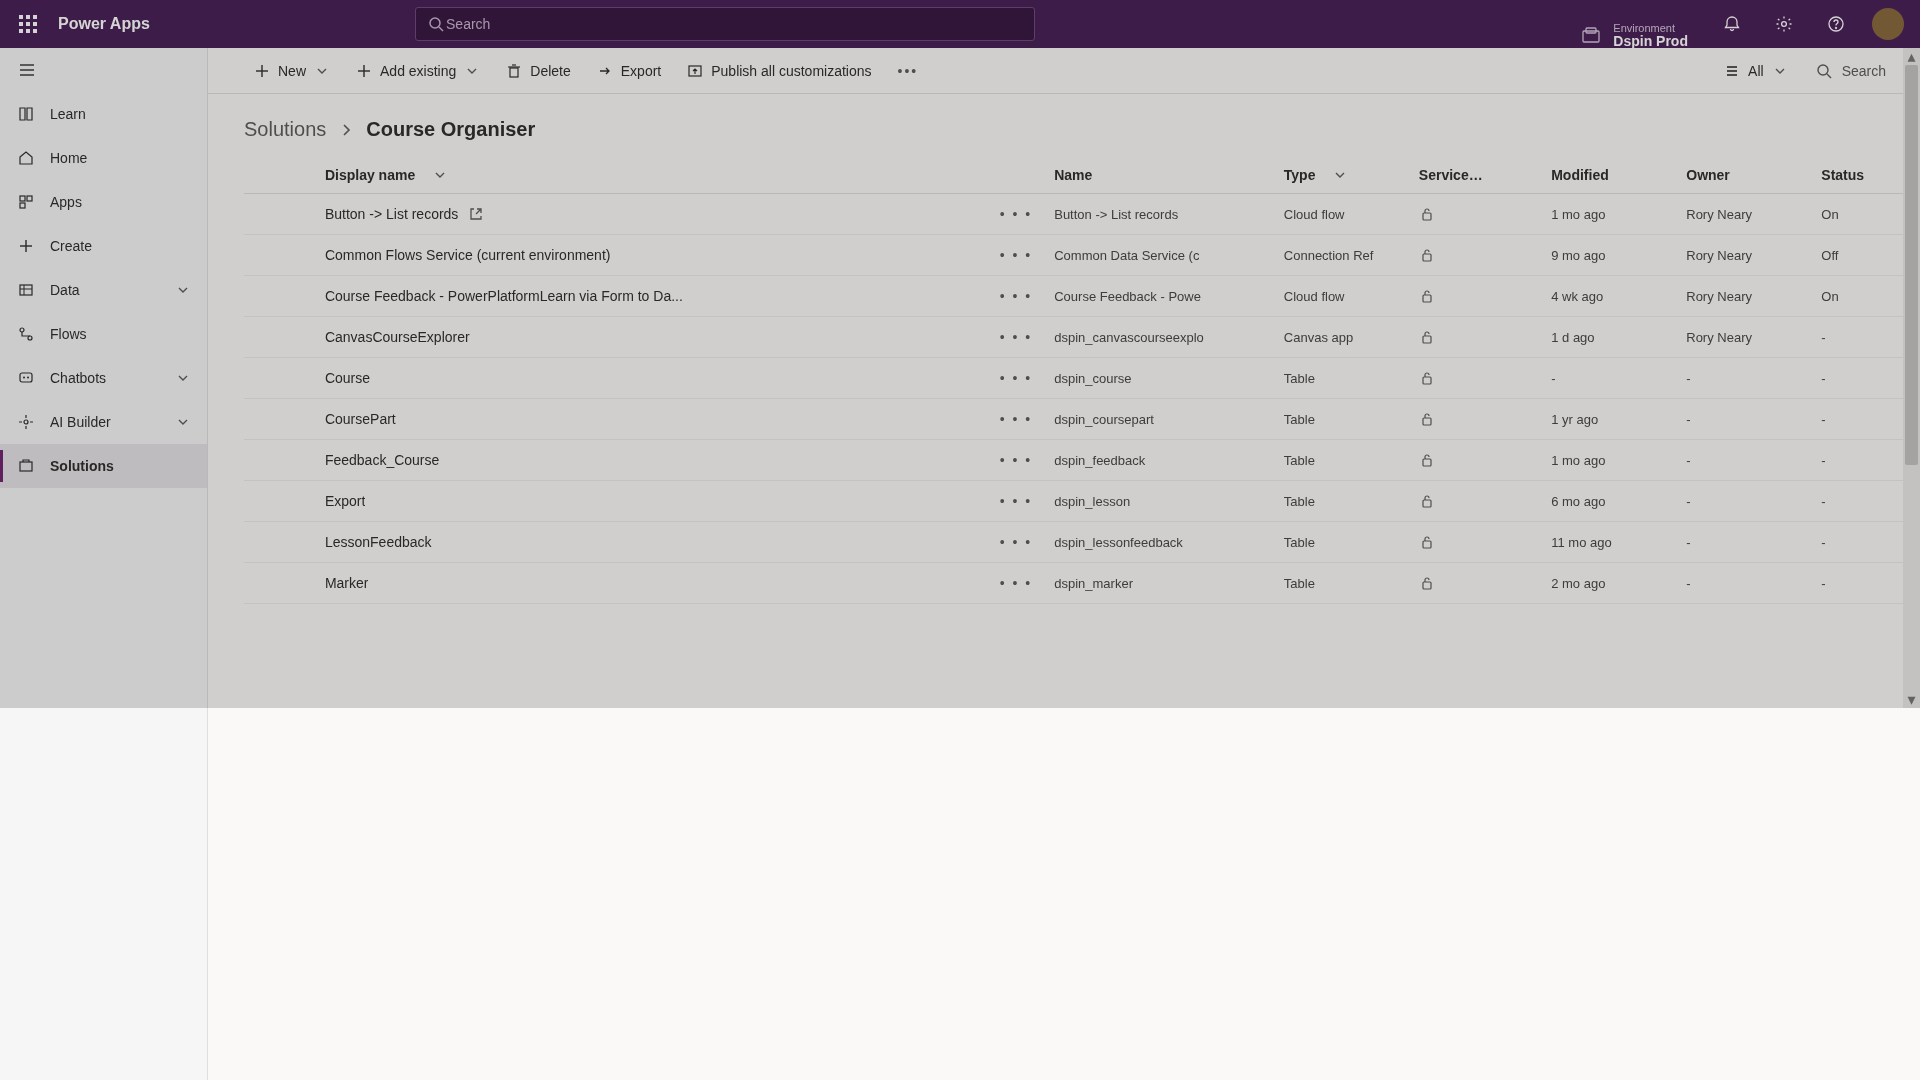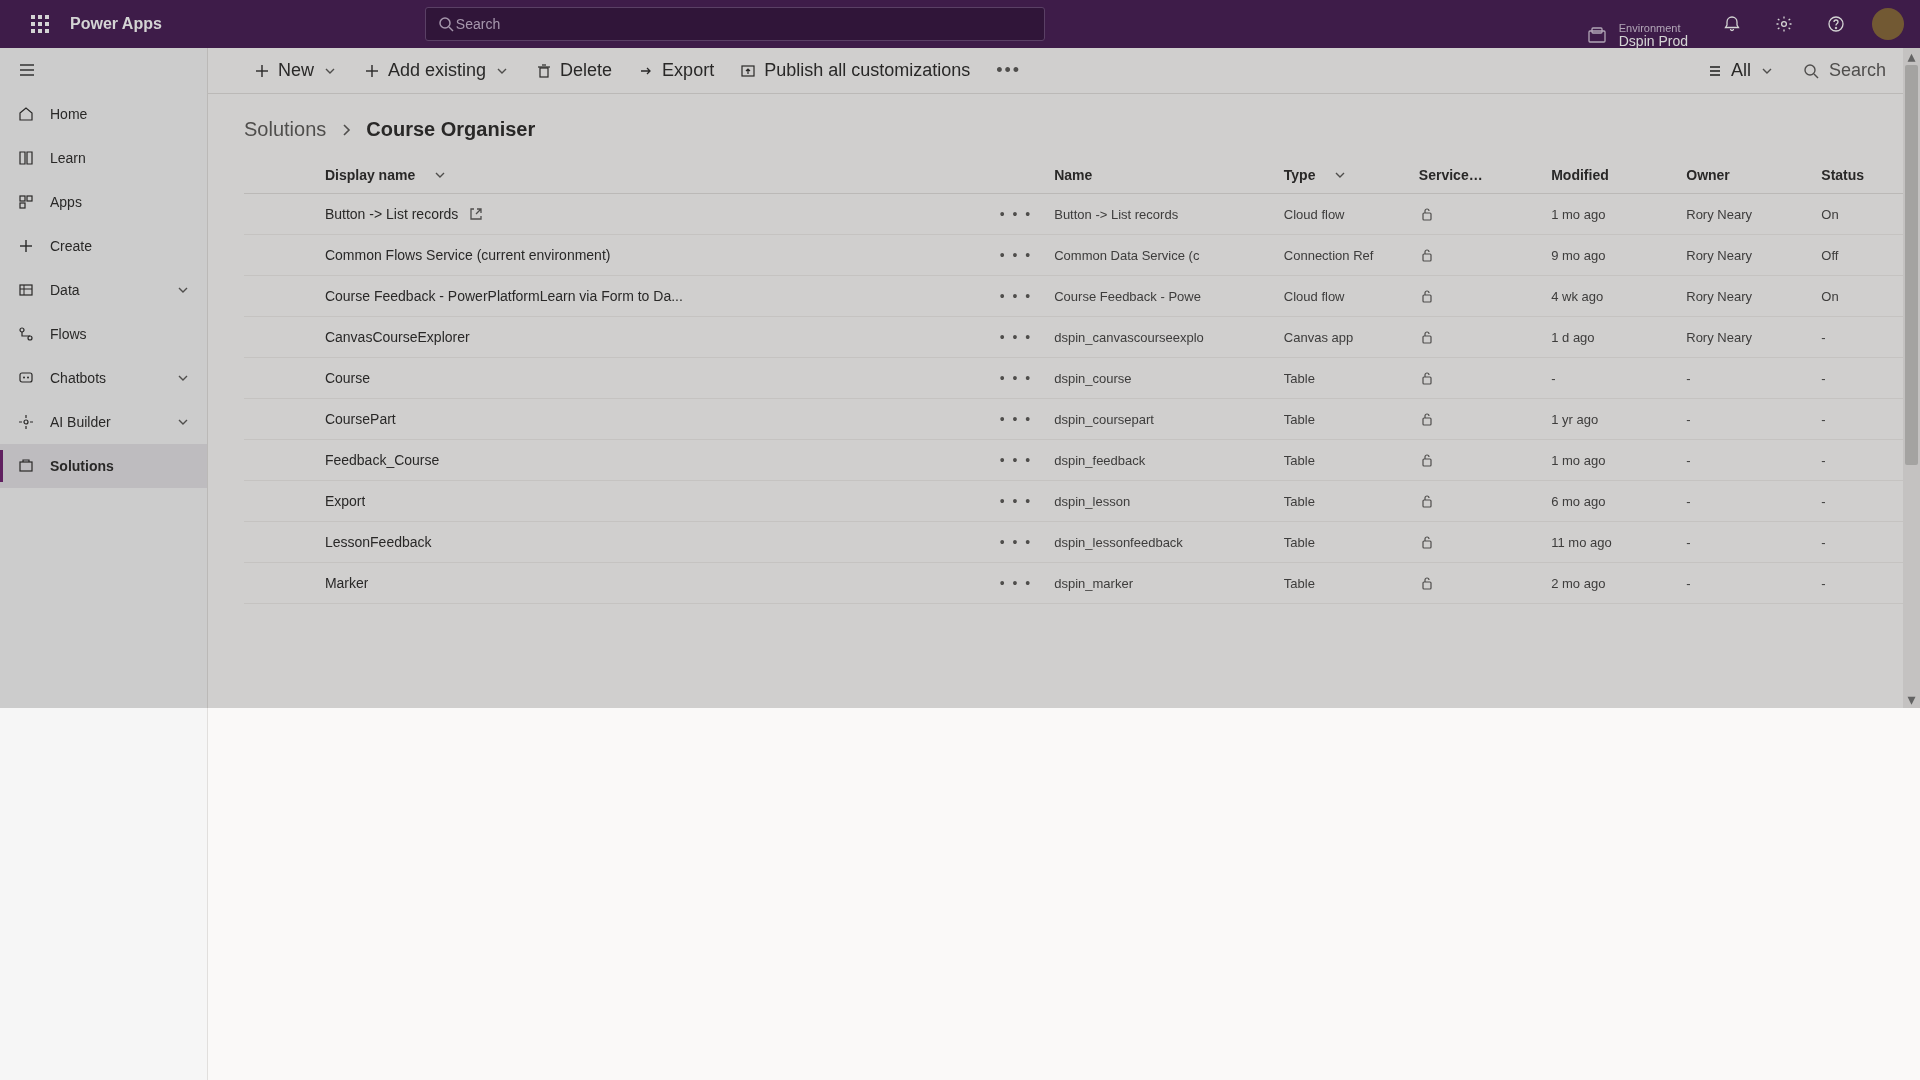--- a/index.html
+++ b/index.html
@@ -27,21 +27,21 @@
     position:relative;
   }
 
   
   .topbar {
     height:48px;
     background:var(--topbar-bg);
     color:var(--topbar-text);
     display:flex;
     align-items:center;
-    padding:0 8px 0 16px;
+    padding:0 8px 0 4px;
   }
   .waffle {
     width:48px; height:48px; display:flex; align-items:center; justify-content:center;
   }
   .waffle-grid {
     display:grid; grid-template-columns:repeat(3,4px); grid-template-rows:repeat(3,4px); gap:3px;
   }
   .waffle-grid span { width:4px; height:4px; background:#ffffff; display:block; }
   .app-title { font-size:16px; font-weight:600; margin-left:6px; }
   .top-search {
@@ -50,21 +50,21 @@
     border-radius:3px; display:flex; align-items:center; padding:0 12px; color:#c8b6d0;
   }
   .top-search input {
     flex:1; background:transparent; border:none; outline:none; color:#ffffff; font-size:14px;
   }
   .top-search input::placeholder { color:#c8b6d0; }
   .top-right { display:flex; align-items:center; gap:4px; margin-left:auto; }
   .env-block { display:flex; align-items:center; gap:12px; padding:0 16px;margin-top:23px; }
   .env-text { display:flex; flex-direction:column; line-height:1.1; }
   .env-label { font-size:11px; color:#d6c8dc; }
-  .env-name  { font-size:14px; font-weight:400; }
+  .env-name  { font-size:14px; font-weight:700; }
   .top-icon-btn {
     width:48px; height:48px; display:flex; align-items:center; justify-content:center;
   }
   .avatar {
     width:32px; height:32px; border-radius:50%; background:#8a6b3e; margin:0 8px;
   }
 
   
   .shell { display:flex; height:calc(100% - 48px); }
   .nav {
@@ -83,21 +83,21 @@
     content:""; position:absolute; left:0; top:6px; bottom:6px; width:3px; background:#742774;
   }
   .nav-item .chev { margin-left:auto; }
 
   
   .main { flex:1; display:flex; flex-direction:column; background:#faf9f8; min-width:0; }
 
   .cmdbar {
     height:46px; background:var(--cmdbar-bg); border-bottom:1px solid var(--border);
     display:flex; align-items:center; padding:0 24px 0 34px; gap:2px;
-    font-size:18px; color:var(--text-primary);
+    font-size:14px; color:var(--text-primary);
   }
   .cmd-btn { display:flex; align-items:center; gap:8px; padding:0 12px; height:100%; }
   .cmd-right { margin-left:auto; display:flex; align-items:center; gap:8px; }
   .cmd-pill { display:flex; align-items:center; gap:8px; padding:0 10px; }
   .cmd-search { display:flex; align-items:center; gap:10px; padding:0 10px; color:var(--text-secondary); }
 
   .breadcrumb {
     padding:24px 36px 16px 36px; font-size:20px; color:var(--text-secondary);
     display:flex; align-items:center; gap:12px;
   }
@@ -227,29 +227,29 @@
     <div class="nav-hamburger">
       <svg class="ico-18 stroke-ui" viewBox="0 0 18 18" fill="none">
         <line x1="2" y1="4" x2="16" y2="4" stroke="#323130" stroke-width="1.4"></line>
         <line x1="2" y1="9" x2="16" y2="9" stroke="#323130" stroke-width="1.4"></line>
         <line x1="2" y1="14" x2="16" y2="14" stroke="#323130" stroke-width="1.4"></line>
       </svg>
     </div>
 
     <div class="nav-item">
       <svg class="ico-16" viewBox="0 0 16 16" fill="none">
+          <path d="M2 2h5v12H2zM9 2h5v12H9z" stroke="#323130" stroke-width="1.2"></path>
+        </svg>
+      <span>Learn</span>
+    </div>
+    <div class="nav-item">
+      <svg class="ico-16" viewBox="0 0 16 16" fill="none">
           <path d="M2 7 8 2l6 5v7H2V7Z" stroke="#323130" stroke-width="1.2"></path>
         </svg>
       <span>Home</span>
-    </div>
-    <div class="nav-item">
-      <svg class="ico-16" viewBox="0 0 16 16" fill="none">
-          <path d="M2 2h5v12H2zM9 2h5v12H9z" stroke="#323130" stroke-width="1.2"></path>
-        </svg>
-      <span>Learn</span>
     </div>
     <div class="nav-item">
       <svg class="ico-16" viewBox="0 0 16 16" fill="none">
           <rect x="2" y="2" width="5" height="5" stroke="#323130" stroke-width="1.2"></rect>
           <rect x="9" y="2" width="5" height="5" stroke="#323130" stroke-width="1.2"></rect>
           <rect x="2" y="9" width="5" height="5" stroke="#323130" stroke-width="1.2"></rect>
         </svg>
       <span>Apps</span>
     </div>
     <div class="nav-item">

